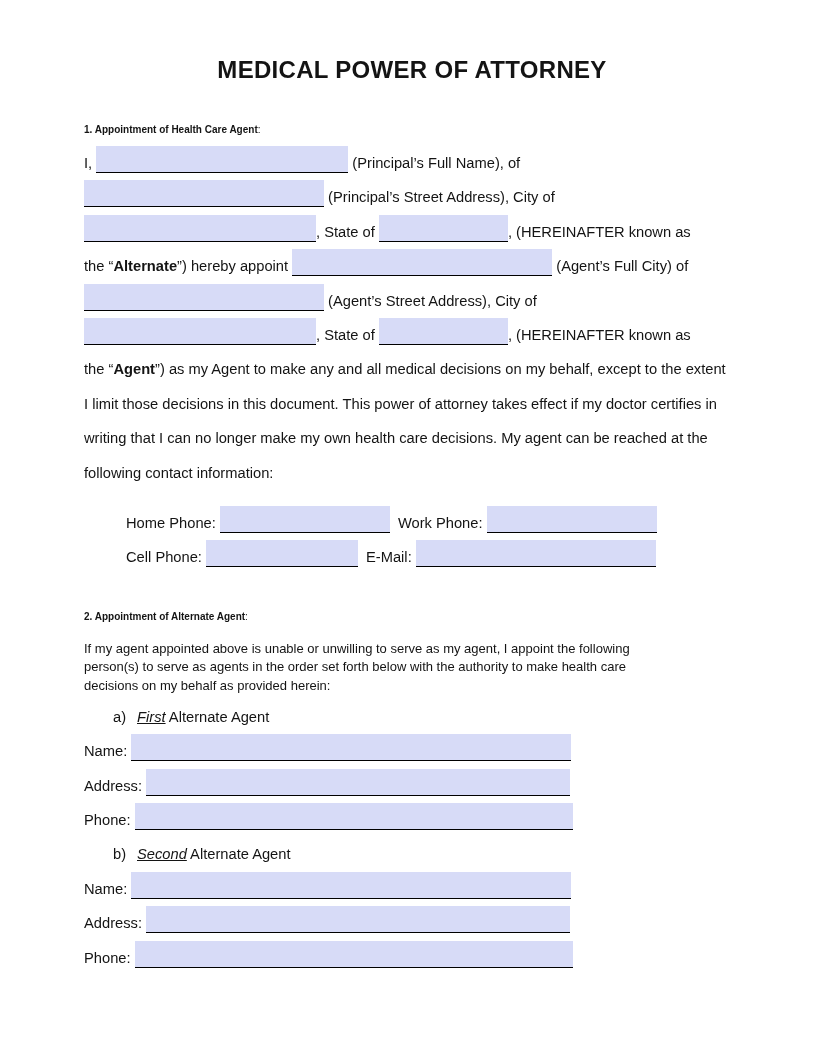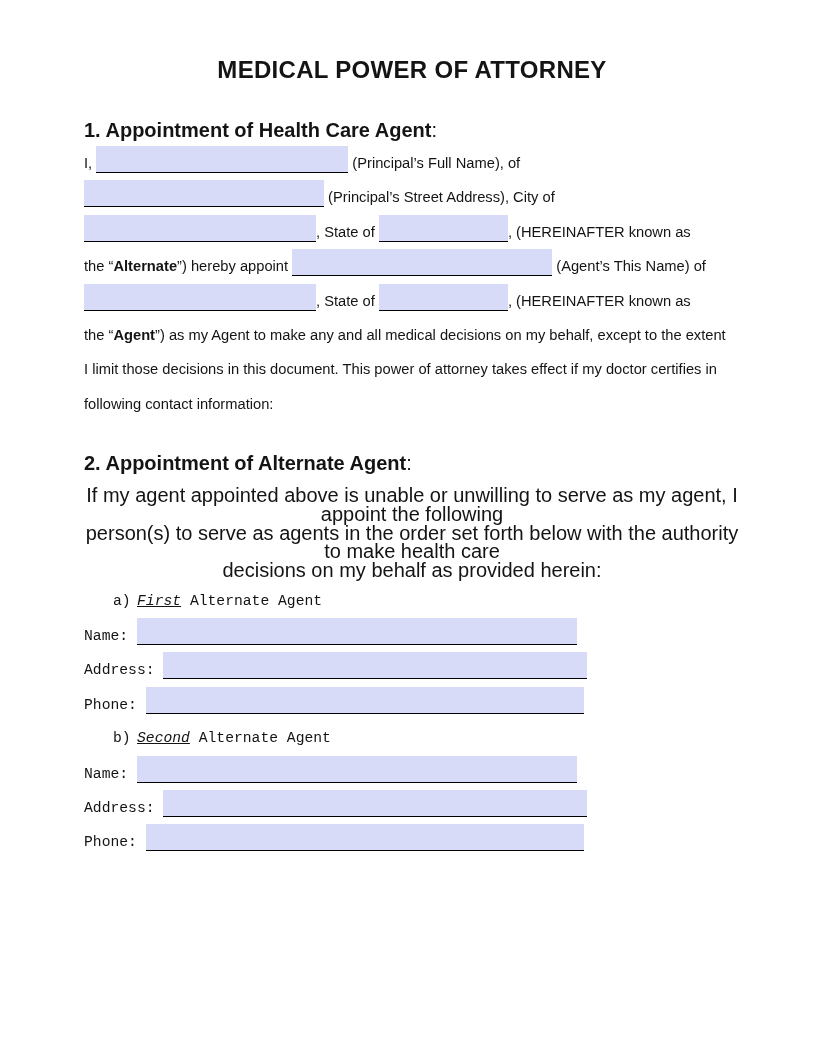--- a/index.html
+++ b/index.html
@@ -3,40 +3,40 @@
 <meta charset="utf-8">
 <style>
   * { margin:0; padding:0; box-sizing:border-box; }
   html,body { background:#ffffff; }
   .page {
     width:823px; height:971px; background:#fff; position:relative;
     font-family:"Liberation Sans", sans-serif; color:#141414;
     padding:56px 83px 0 84px; overflow:hidden;
   }
   .title { text-align:center; font-size:24px; font-weight:bold; line-height:28px; letter-spacing:0.3px; }
-  .sec-head { font-size:20px; line-height:20px; font-weight:bold; }
+  .sec-head { font-size:10px; line-height:20px; font-weight:bold; }
   .sec-head--1 { margin-top:36px; }
   .sec-head--2 { margin-top:32px; }
   .sec-head .colon { font-weight:bold; }
   .lines { margin-top:6px; }
   .line { font-size:14.7px; line-height:34.4px; height:34.4px; white-space:nowrap; }
   .field {
     display:inline-block; height:27px; vertical-align:-5px;
     background:var(--field-color,#d7dbf7); border-bottom:1.6px solid #000;
   }
   .w-pname { width:252px; } .w-street { width:240px; } .w-city { width:232px; }
   .w-state { width:129px; } .w-aname { width:260px; }
   .w-home,.w-work { width:170px; } .w-cell { width:152px; } .w-email { width:240px; }
   .w-altname { width:440px; } .w-altaddr { width:424px; } .w-altphone { width:438px; }
   .contacts { margin-top:16px; }
   .contact-row { padding-left:42px; }
   .gap-left { margin-left:8px; }
   .intro { margin-top:13px; }
-  .intro .iline { font-size:20px; line-height:18.7px;text-align:center; }
-  .agents { margin-top:4px;font-family:Liberation Mono, monospace; }
+  .intro .iline { font-size:13px; line-height:18.7px; }
+  .agents { margin-top:4px; }
   .agent-head .marker { display:inline-block; width:24px; margin-left:29px; }
   .ordinal { font-style:italic; text-decoration:underline; }
   b.inline-bold { font-weight:bold; }
   .footer-logo {
     position:absolute; left:101px; top:990px;
     font-size:23px; line-height:28px; letter-spacing:0.2px;
   }
   .logo-free { color:var(--free-color,#b4b4b4); font-weight:400; }
   .logo-forms { color:var(--forms-color,#27508a); font-weight:700; }
 </style>
@@ -49,30 +49,36 @@
 
   <div class="sec-head sec-head--1"><span>1. Appointment of Health Care Agent</span><span class="colon" style="font-weight:normal">:</span></div>
 
   <div class="lines">
     <div class="line"><span>I, </span><span class="field w-pname"></span><span> (Principal’s Full Name), of</span></div>
 
     <div class="line"><span class="field w-street"></span><span> (Principal’s Street Address), City of</span></div>
 
     <div class="line"><span class="field w-city"></span><span>, State of </span><span class="field w-state"></span><span>, (HEREINAFTER known as</span></div>
 
-    <div class="line"><span>the “</span><b class="inline-bold">Alternate</b><span>”) hereby appoint </span><span class="field w-aname"></span><span> (Agent’s This Name) of</span></div>
+    <div class="line"><span>the “</span><b class="inline-bold">Alternate</b><span>”) hereby appoint </span><span class="field w-aname"></span><span> (Agent’s Full City) of</span></div>
 
+    <div class="line"><span class="field w-street"></span><span> (Agent’s Street Address), City of</span></div>
 
     <div class="line"><span class="field w-city"></span><span>, State of </span><span class="field w-state"></span><span>, (HEREINAFTER known as</span></div>
 
     <div class="line"><span>the “</span><b class="inline-bold">Agent</b><span>”) as my Agent to make any and all medical decisions on my behalf, except to the extent</span></div>
     <div class="line">I limit those decisions in this document. This power of attorney takes effect if my doctor certifies in</div>
+    <div class="line">writing that I can no longer make my own health care decisions. My agent can be reached at the</div>
     <div class="line">following contact information:</div>
   </div>
 
+  <div class="contacts">
+    <div class="line contact-row"><span>Home Phone: </span><span class="field w-home"></span><span class="gap-left">Work Phone: </span><span class="field w-work"></span></div>
+    <div class="line contact-row"><span>Cell Phone: </span><span class="field w-cell"></span><span class="gap-left">E-Mail: </span><span class="field w-email"></span></div>
+  </div>
 
   <div class="sec-head sec-head--2"><span>2. Appointment of Alternate Agent</span><span class="colon" style="font-weight:normal">:</span></div>
 
   <div class="intro">
     <div class="iline">If my agent appointed above is unable or unwilling to serve as my agent, I appoint the following</div>
     <div class="iline">person(s) to serve as agents in the order set forth below with the authority to make health care</div>
     <div class="iline">decisions on my behalf as provided herein:</div>
   </div>
 
   <div class="agents">

